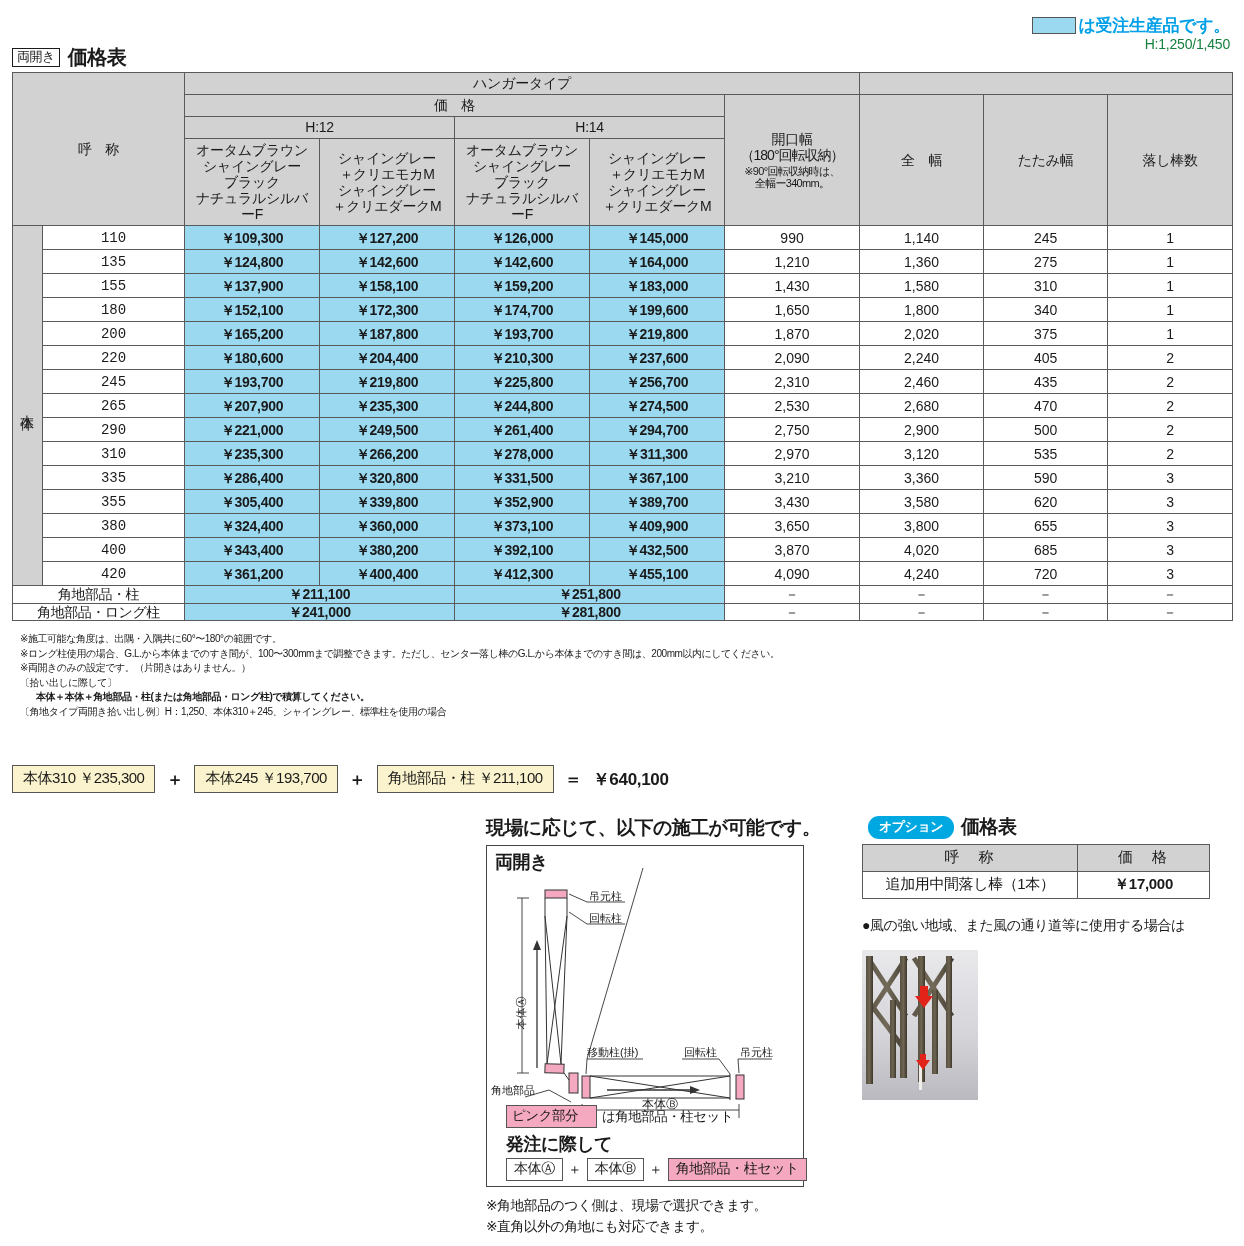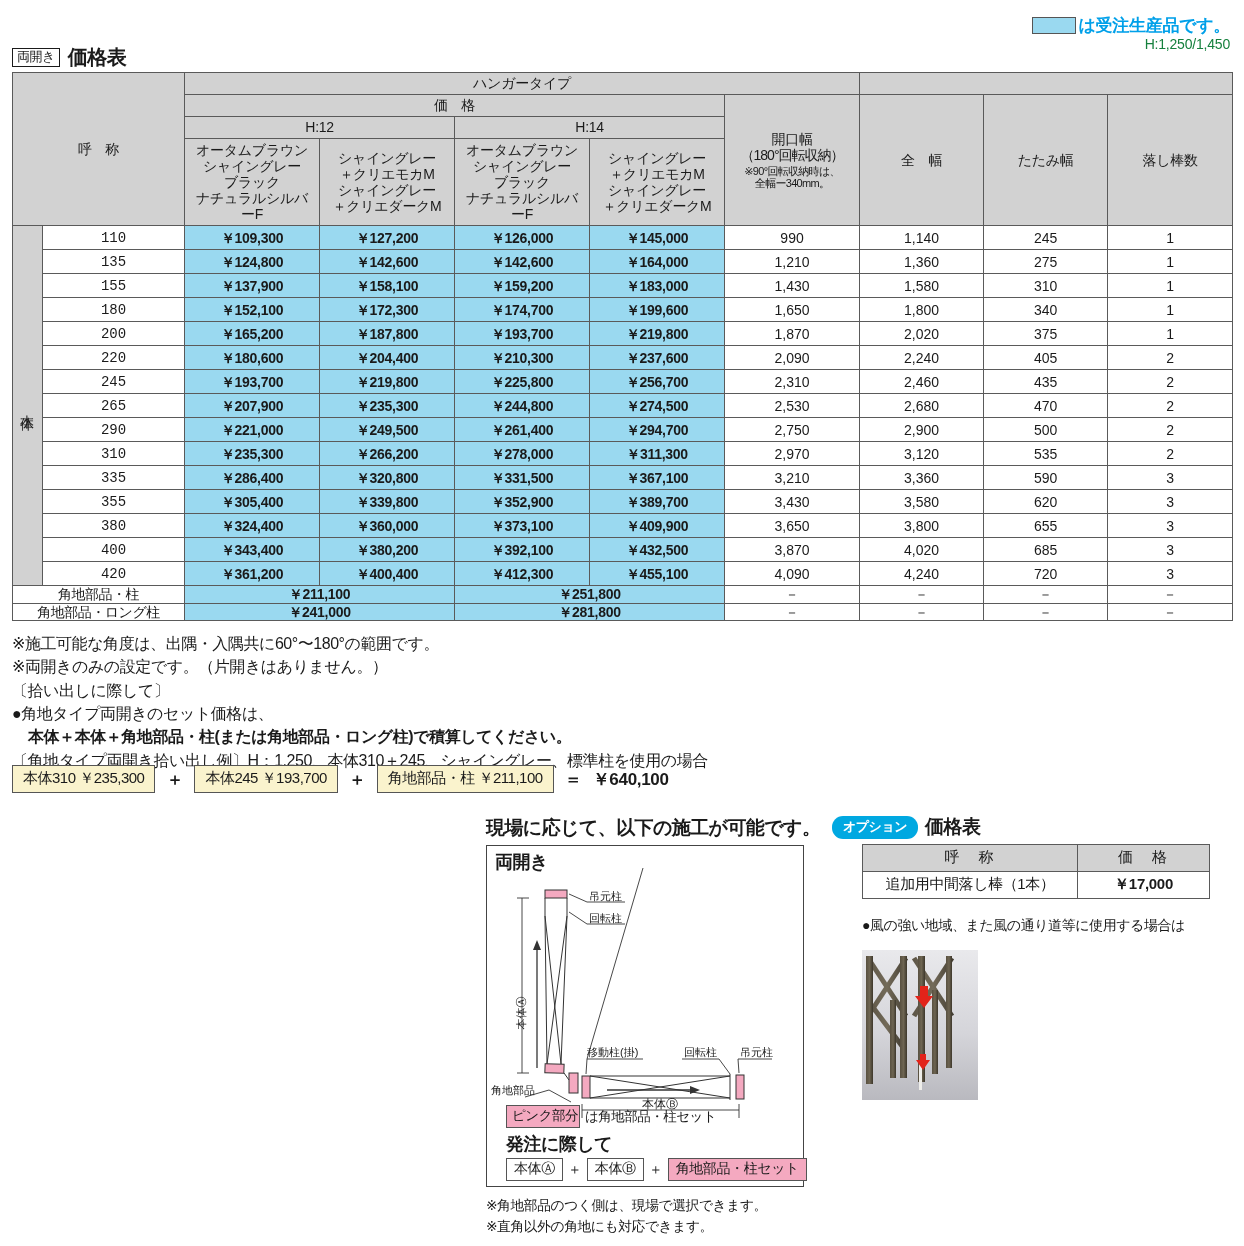--- a/index.html
+++ b/index.html
@@ -91,23 +91,23 @@
     background: #d2d2d2; font-size: 15px;
     width: 30px; letter-spacing: 2px;
     line-height: 1.25;
   }
   td.footrow-label {
     background: #fff; font-size: 14.5px; letter-spacing: -0.5px;
   }
 
   
   #notes {
-    position: absolute; left: 12px; top: 632px;
+    position: absolute; left: 20px; top: 632px;
     width: 1220px;
-    font-size: 16px; line-height: 1.46;
+    font-size: 10px; line-height: 1.46;
     letter-spacing: -0.45px;
   }
   #notes .n-line { white-space: nowrap; }
   #notes .bold { font-weight: bold; }
   #notes .indent { padding-left: 16px; }
 
   
   #calc-row {
     position: absolute; left: 12px; top: 765px;
     display: flex; align-items: center; gap: 9px;
@@ -142,21 +142,21 @@
 
   #legend-pink-row {
     position: absolute; left: 486px; top: 1105px;
     width: 318px;
     display: flex; align-items: center; gap: 5px;
     font-size: 13.5px; letter-spacing: -0.5px;
     padding-left: 20px;
   }
   .pink-chip {
     background: #f4a9c0; border: 1px solid #555;
-    padding: 1px 1px 2px 5px; font-size: 13.5px;
+    padding: 1px 18px 2px 5px; font-size: 13.5px;
   }
   #order-heading {
     position: absolute; left: 506px; top: 1132px;
     font-size: 18px; font-weight: bold; letter-spacing: -0.5px;
   }
   #order-row {
     position: absolute; left: 506px; top: 1158px;
     display: flex; align-items: center; gap: 5px;
     font-size: 14px;
   }
@@ -165,21 +165,21 @@
     padding: 1px 7px 2px 7px; font-size: 14px; letter-spacing: -0.4px;
   }
   .order-chip.pink { background: #f4a9c0; }
   #diagram-notes {
     position: absolute; left: 486px; top: 1196px;
     font-size: 13.8px; line-height: 1.5; letter-spacing: -0.45px;
   }
 
   
   #opt-heading {
-    position: absolute; left: 832px; top: 814px;
+    position: absolute; left: 868px; top: 814px;
     display: flex; align-items: center; gap: 7px;
   }
   #opt-badge {
     background: #00a8e1; color: #fff;
     border-radius: 11px; font-size: 13px; font-weight: bold;
     padding: 2px 11px 3px 11px; letter-spacing: -0.5px;
   }
   #opt-title { font-size: 19px; font-weight: bold; letter-spacing: -0.5px; }
   #opt-table {
     position: absolute; left: 862px; top: 844px;
@@ -457,23 +457,23 @@
         <td class="plain">－</td>
         <td class="plain">－</td>
         <td class="plain">－</td>
         <td class="plain">－</td>
       </tr>
     </tbody>
 </table>
 
 <div id="notes">
   <div class="n-line">※施工可能な角度は、出隅・入隅共に60°〜180°の範囲です。</div>
+  <div class="n-line">※ロング柱使用の場合、G.L.から本体までのすき間が、100〜300mmまで調整できます。ただし、センター落し棒のG.L.から本体までのすき間は、200mm以内にしてください。</div>
   <div class="n-line">※両開きのみの設定です。（片開きはありません。）</div>
   <div class="n-line">〔拾い出しに際して〕</div>
-  <div class="n-line">●角地タイプ両開きのセット価格は、</div>
   <div class="n-line indent bold">本体＋本体＋角地部品・柱(または角地部品・ロング柱)で積算してください。</div>
   <div class="n-line">〔角地タイプ両開き拾い出し例〕H：1,250、本体310＋245、シャイングレー、標準柱を使用の場合</div>
 </div>
 
 <div id="calc-row">
   <span class="calc-box">本体310 ￥235,300</span>
   <span class="calc-op">＋</span>
   <span class="calc-box">本体245 ￥193,700</span>
   <span class="calc-op">＋</span>
   <span class="calc-box">角地部品・柱 ￥211,100</span>

